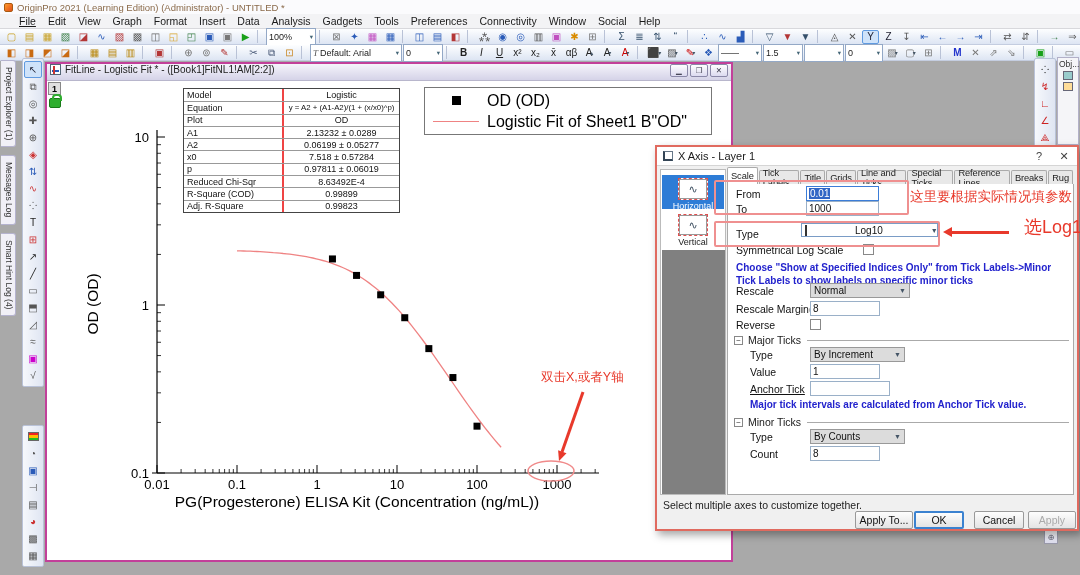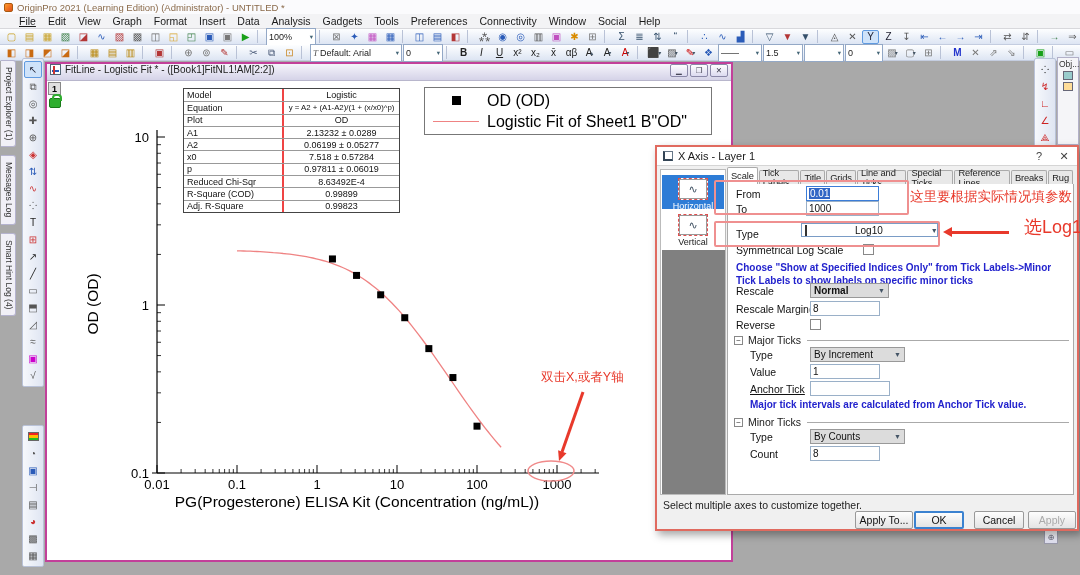--- a/index.html
+++ b/index.html
@@ -826,21 +826,21 @@
         <span>Log10</span>
           <span class="car">▼</span>
       </div>
 
       <span class="flab" style="left:8px;top:60px;">Symmetrical Log Scale</span>
       <span class="cb" style="left:135px;top:60px;"></span>
 
       <div class="bluenote" style="left:8px;top:78px;width:328px;">Choose "Show at Specified Indices Only" from Tick Labels-&gt;Minor Tick Labels to show labels on specific minor ticks</div>
 
       <span class="flab" style="left:8px;top:101px;">Rescale</span>
-      <div class="dd" style="left:82px;top:99px;width:79px;font-weight:bold;">
+      <div class="dd" style="left:82px;top:99px;width:100px;">
         <span>Normal</span>
           <span class="car">▼</span>
       </div>
 
       <span class="flab" style="left:8px;top:119px;">Rescale Margin(%)</span>
       <div class="tin" style="left:82px;top:117px;width:70px;">
           <span>8</span>
         </div>
 
       <span class="flab" style="left:8px;top:135px;">Reverse</span>

